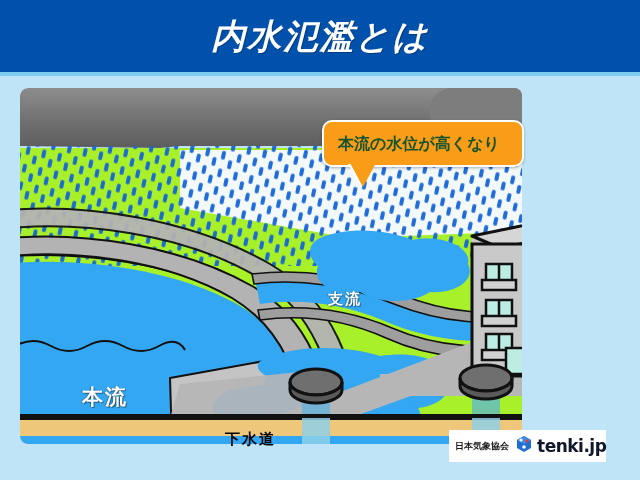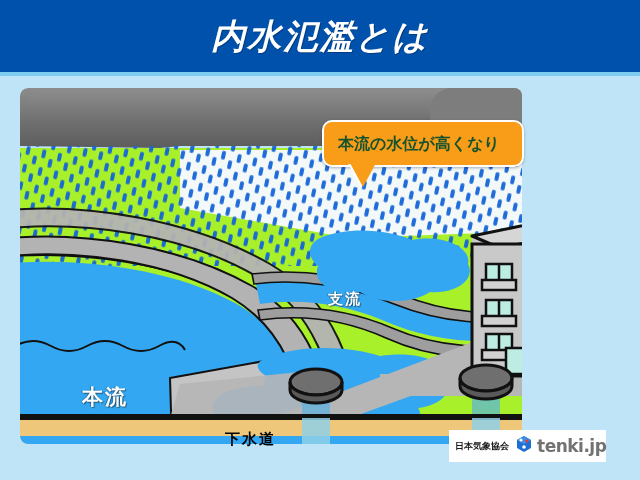--- a/index.html
+++ b/index.html
@@ -147,21 +147,21 @@
     letter-spacing: 0px;
     white-space: nowrap;
   }
   #logo-mark {
     margin: 0 4px 0 6px;
     flex: 0 0 auto;
   }
   #logo-tenki {
     font-size: 17px;
     font-weight: bold;
-    color: #737373;
+    color: #0f172a;
     letter-spacing: -0.5px;
     white-space: nowrap;
   }
 </style>
 </head>
 <body>
 
 <div id="page">
 
   <div id="header">

